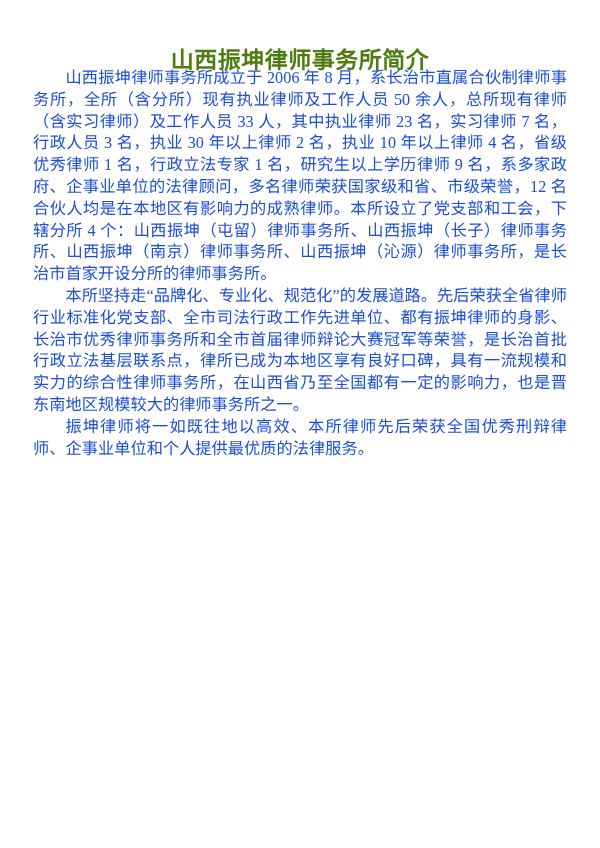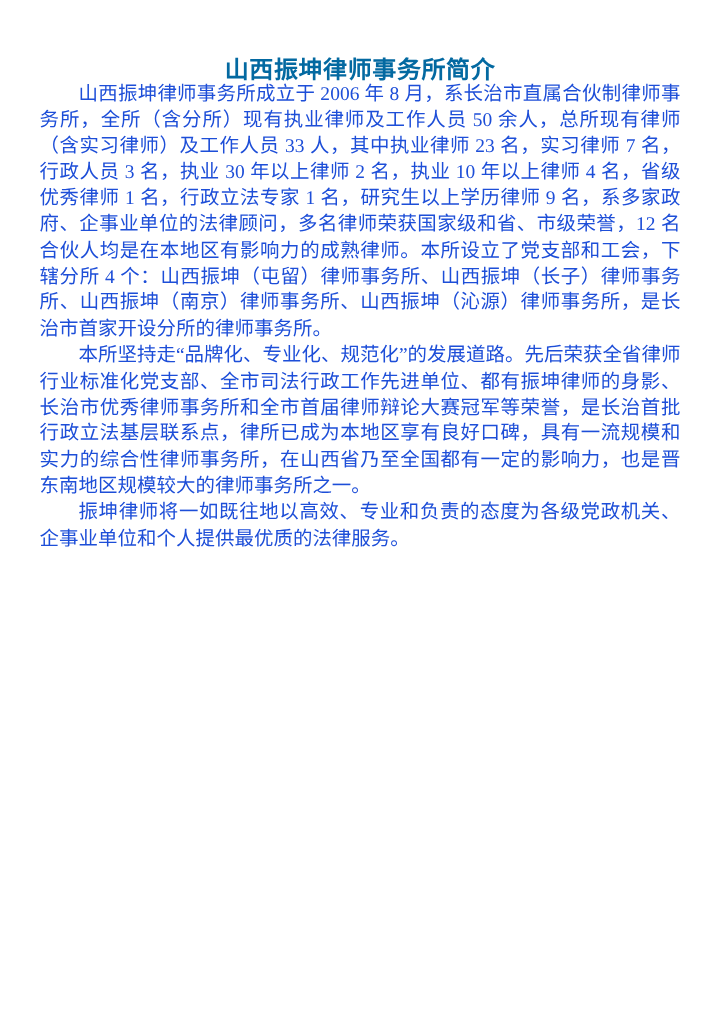--- a/index.html
+++ b/index.html
@@ -26,24 +26,24 @@
   }
 
   .doc-title {
     position: absolute;
     top: 30px;
     left: 0;
     width: 600px;
     text-align: center;
     font-family: "DejaVu Sans", "Liberation Sans", sans-serif;
     font-weight: 700;
-    font-size: 20px;
+    font-size: 23px;
     line-height: 30px;
     letter-spacing: 0.5px;
-    color: #0369a1;
+    color: #4d7c0f;
     white-space: nowrap;
   }
 
   .body-text {
     position: absolute;
     top: 68px;
     left: 33px;
     width: 534px;
     font-family: "Liberation Serif", "DejaVu Serif", serif;
     font-size: 16.2px;
@@ -66,16 +66,16 @@
 </head>
 <body>
 
 <div class="page">
 
   <h1 class="doc-title">山西振坤律师事务所简介</h1>
 
   <div class="body-text">
     <p>山西振坤律师事务所成立于 2006 年 8 月，系长治市直属合伙制律师事务所，全所（含分所）现有执业律师及工作人员 50 余人，总所现有律师（含实习律师）及工作人员 33 人，其中执业律师 23 名，实习律师 7 名，行政人员 3 名，执业 30 年以上律师 2 名，执业 10 年以上律师 4 名，省级优秀律师 1 名，行政立法专家 1 名，研究生以上学历律师 9 名，系多家政府、企事业单位的法律顾问，多名律师荣获国家级和省、市级荣誉，12 名合伙人均是在本地区有影响力的成熟律师。本所设立了党支部和工会，下辖分所 4 个：山西振坤（屯留）律师事务所、山西振坤（长子）律师事务所、山西振坤（南京）律师事务所、山西振坤（沁源）律师事务所，是长治市首家开设分所的律师事务所。</p>
     <p>本所坚持走“品牌化、专业化、规范化”的发展道路。先后荣获全省律师行业标准化党支部、全市司法行政工作先进单位、都有振坤律师的身影、长治市优秀律师事务所和全市首届律师辩论大赛冠军等荣誉，是长治首批行政立法基层联系点，律所已成为本地区享有良好口碑，具有一流规模和实力的综合性律师事务所，在山西省乃至全国都有一定的影响力，也是晋东南地区规模较大的律师事务所之一。</p>
-    <p>振坤律师将一如既往地以高效、专业和负责的态度为各级党政机关、企事业单位和个人提供最优质的法律服务。</p>
+    <p>振坤律师将一如既往地以高效、本所律师先后荣获全国优秀刑辩律师、企事业单位和个人提供最优质的法律服务。</p>
   </div>
 
 </div>
 
 </body></html>

